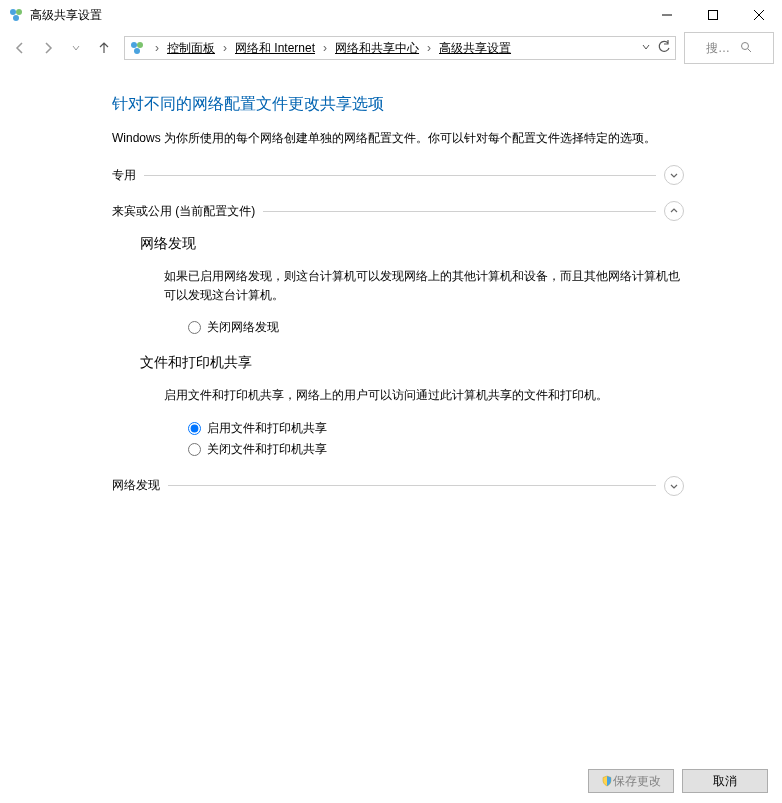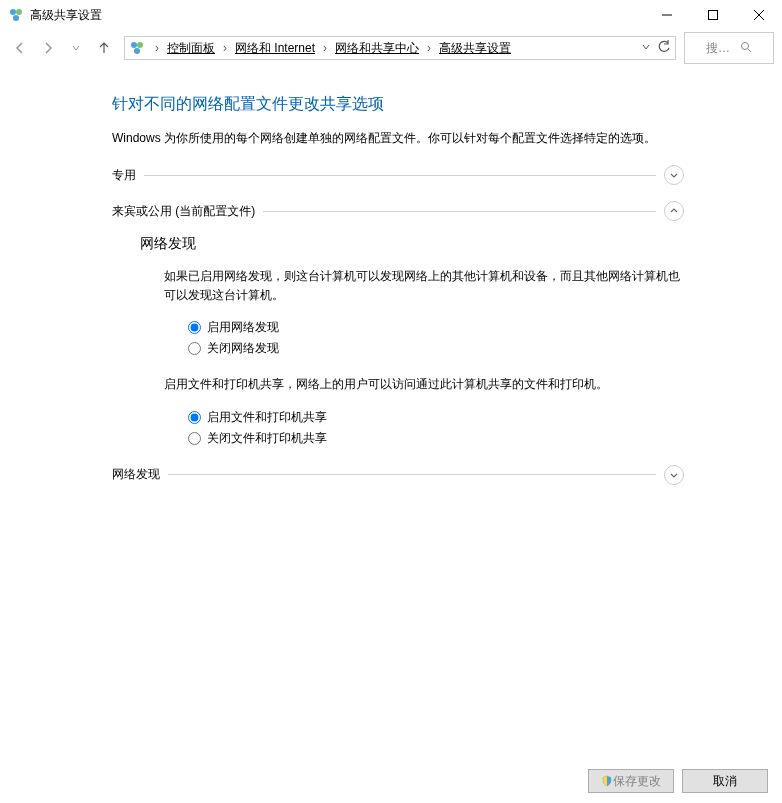--- a/index.html
+++ b/index.html
@@ -162,31 +162,28 @@
           </svg>
         </div>
     </div>
     <div class="profile-body">
 
       <div>
         <div class="section-title">网络发现</div>
         <div class="section-desc">如果已启用网络发现，则这台计算机可以发现网络上的其他计算机和设备，而且其他网络计算机也可以发现这台计算机。</div>
         <div class="radio-group">
           <label class="radio-item">
-            <input type="radio" name="discovery" checked="" style="">
-            <span>启用网络发现</span>
-          </label>
-          <label class="radio-item">
             <input type="radio" name="discovery" style="">
             <span>关闭网络发现</span>
           </label>
         </div>
       </div>
 
       <div>
+        <div class="section-title">文件和打印机共享</div>
         <div class="section-desc">启用文件和打印机共享，网络上的用户可以访问通过此计算机共享的文件和打印机。</div>
         <div class="radio-group">
           <label class="radio-item">
             <input type="radio" name="sharing" checked="" style="">
             <span>启用文件和打印机共享</span>
           </label>
           <label class="radio-item">
             <input type="radio" name="sharing" style="">
             <span>关闭文件和打印机共享</span>
           </label>

